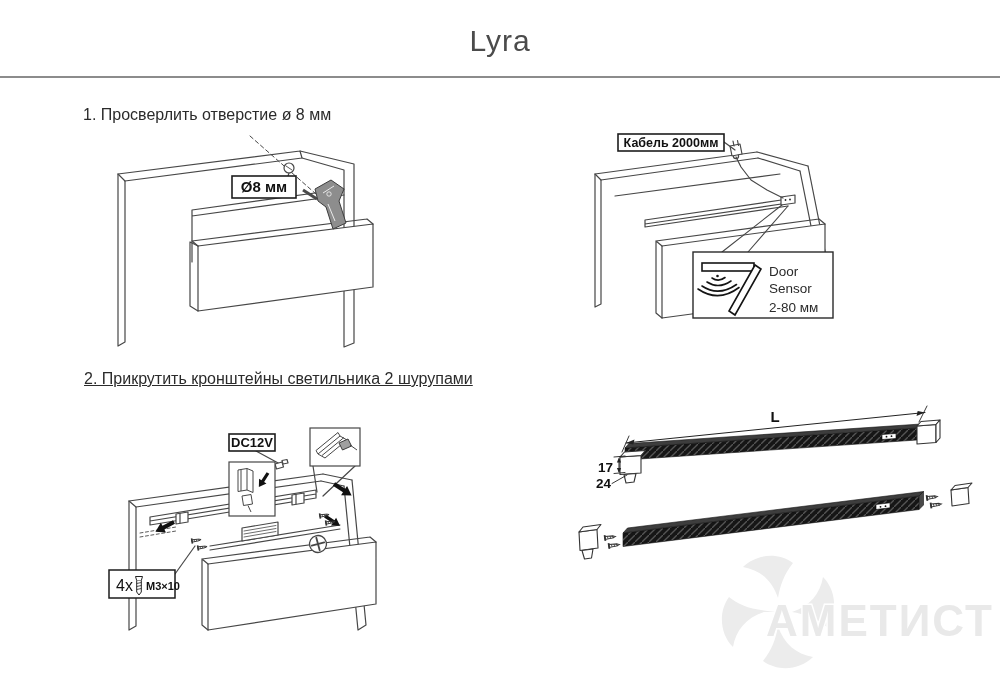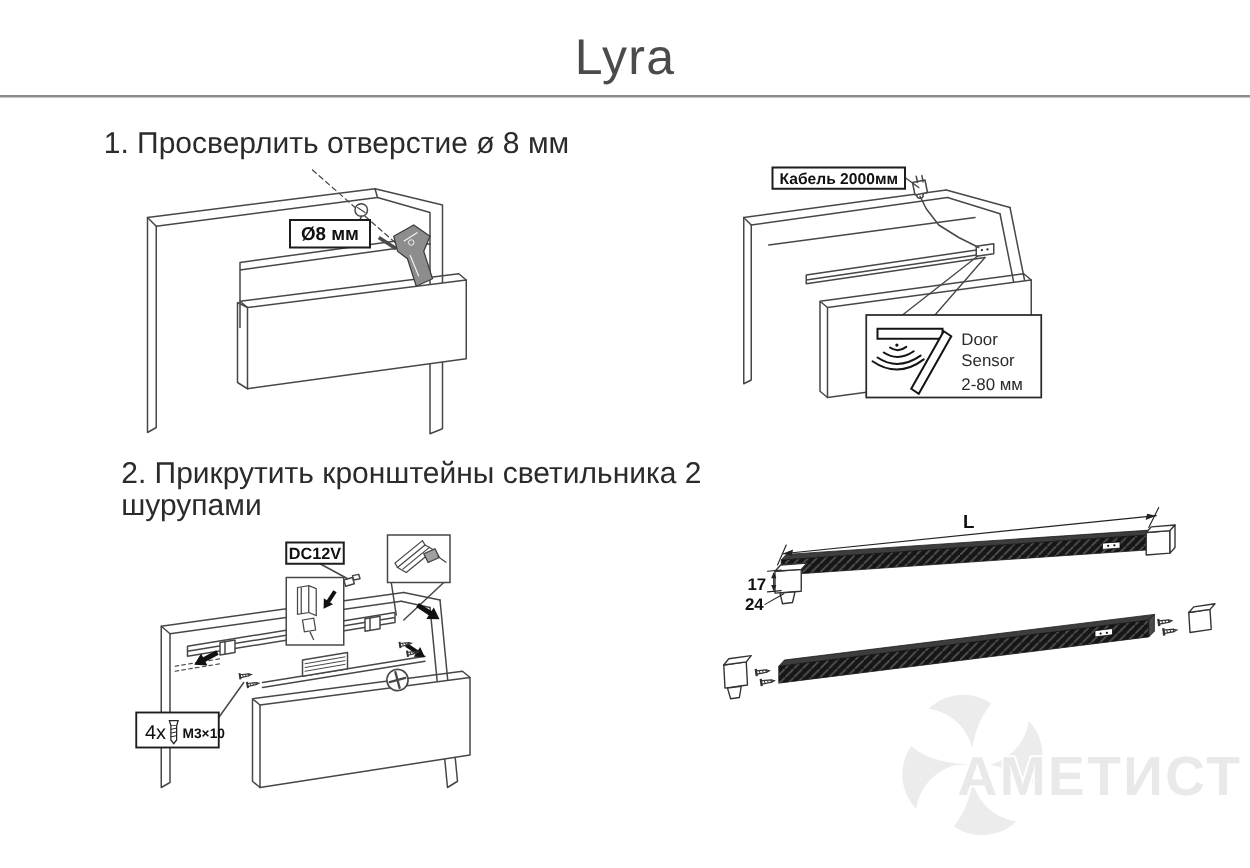--- a/index.html
+++ b/index.html
@@ -1,23 +1,23 @@
 <!DOCTYPE html>
 <html><head>
 <meta charset="utf-8">
 <style>
   html,body{margin:0;padding:0;background:#fff;}
   .sheet{position:relative;width:1000px;height:694px;background:#ffffff;overflow:hidden;
          font-family:"Liberation Sans",sans-serif;color:#2e2e2e;}
   .title{position:absolute;top:24px;left:0;width:100%;text-align:center;
-         font-size:40px;font-weight:300;letter-spacing:1px;color:#4b4b4b;}
+         font-size:30px;font-weight:300;letter-spacing:1px;color:#4b4b4b;}
   .divider{position:absolute;top:76px;left:0;width:1000px;height:0;border-top:2px solid #8c8c8c;}
-  .step-heading{position:absolute;font-size:24px;line-height:26px;color:#2b2b2b;}
+  .step-heading{position:absolute;font-size:16px;line-height:26px;color:#2b2b2b;}
   #h1{left:83px;top:102px;width:430px;}
-  #h2{left:97px;top:366px;width:500px;}
+  #h2{left:84px;top:366px;width:500px;text-decoration:underline;}
   svg{position:absolute;overflow:visible;}
   svg text{font-family:"Liberation Sans",sans-serif;}
   .wm-text{font-weight:bold;letter-spacing:2px;}
 </style>
 </head>
 <body>
 
 <div class="sheet">
 
   <div class="title">Lyra</div>

